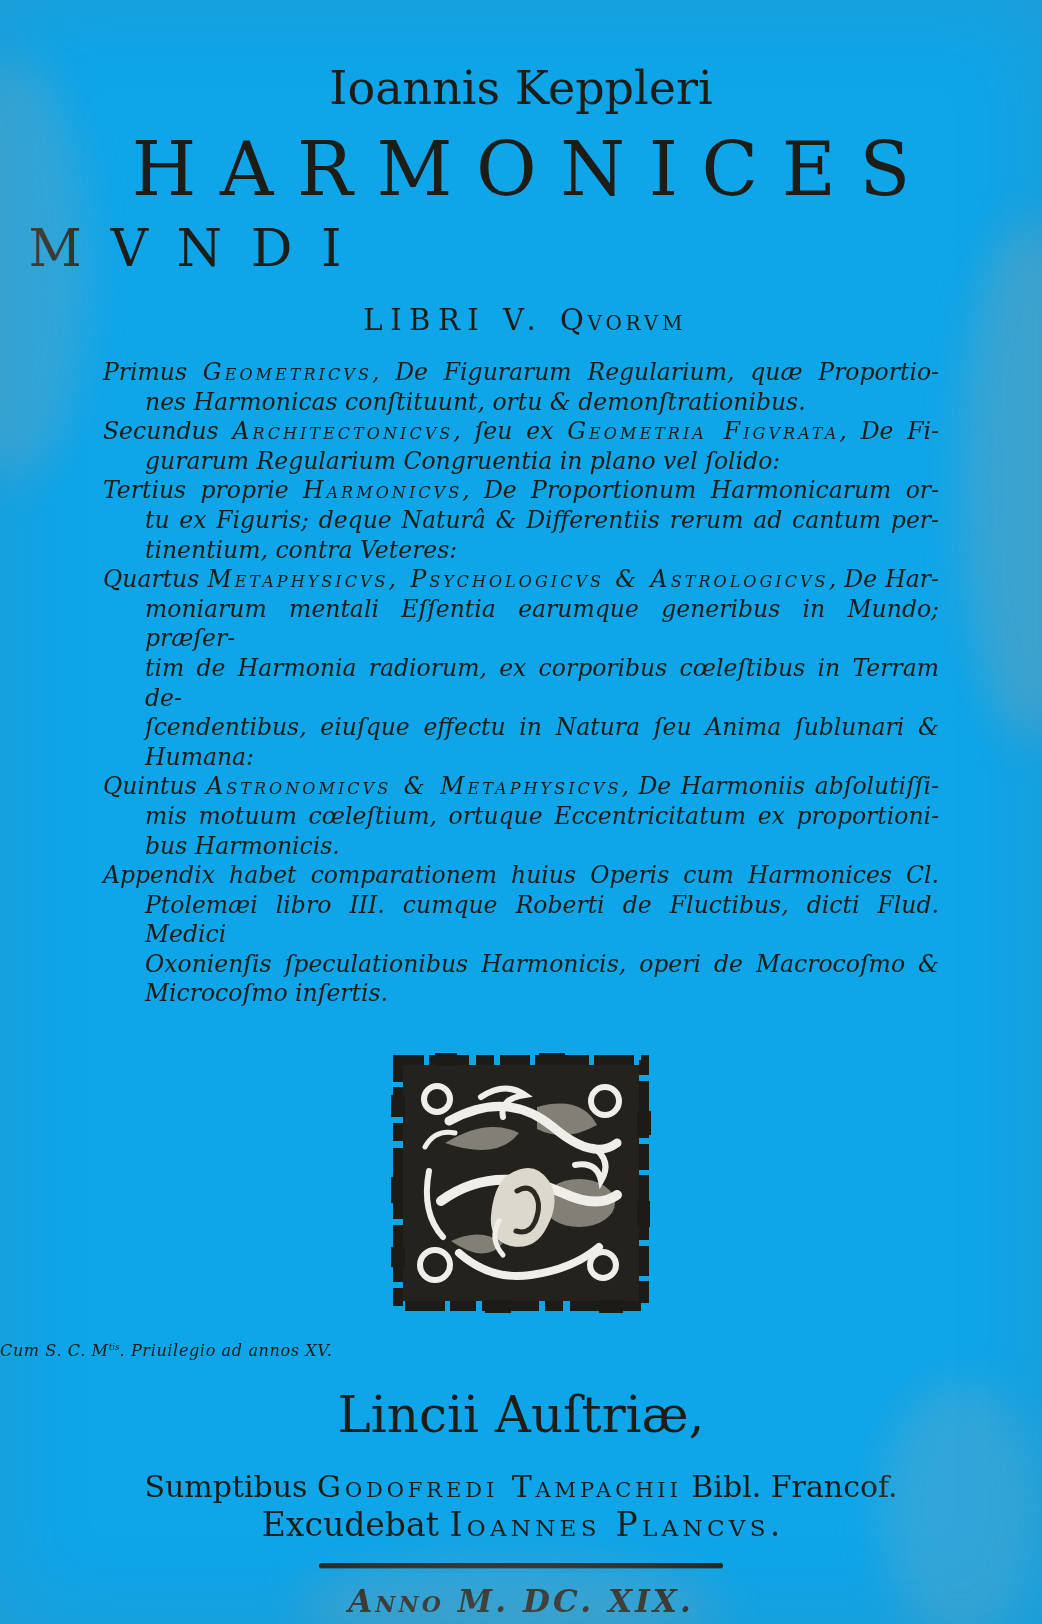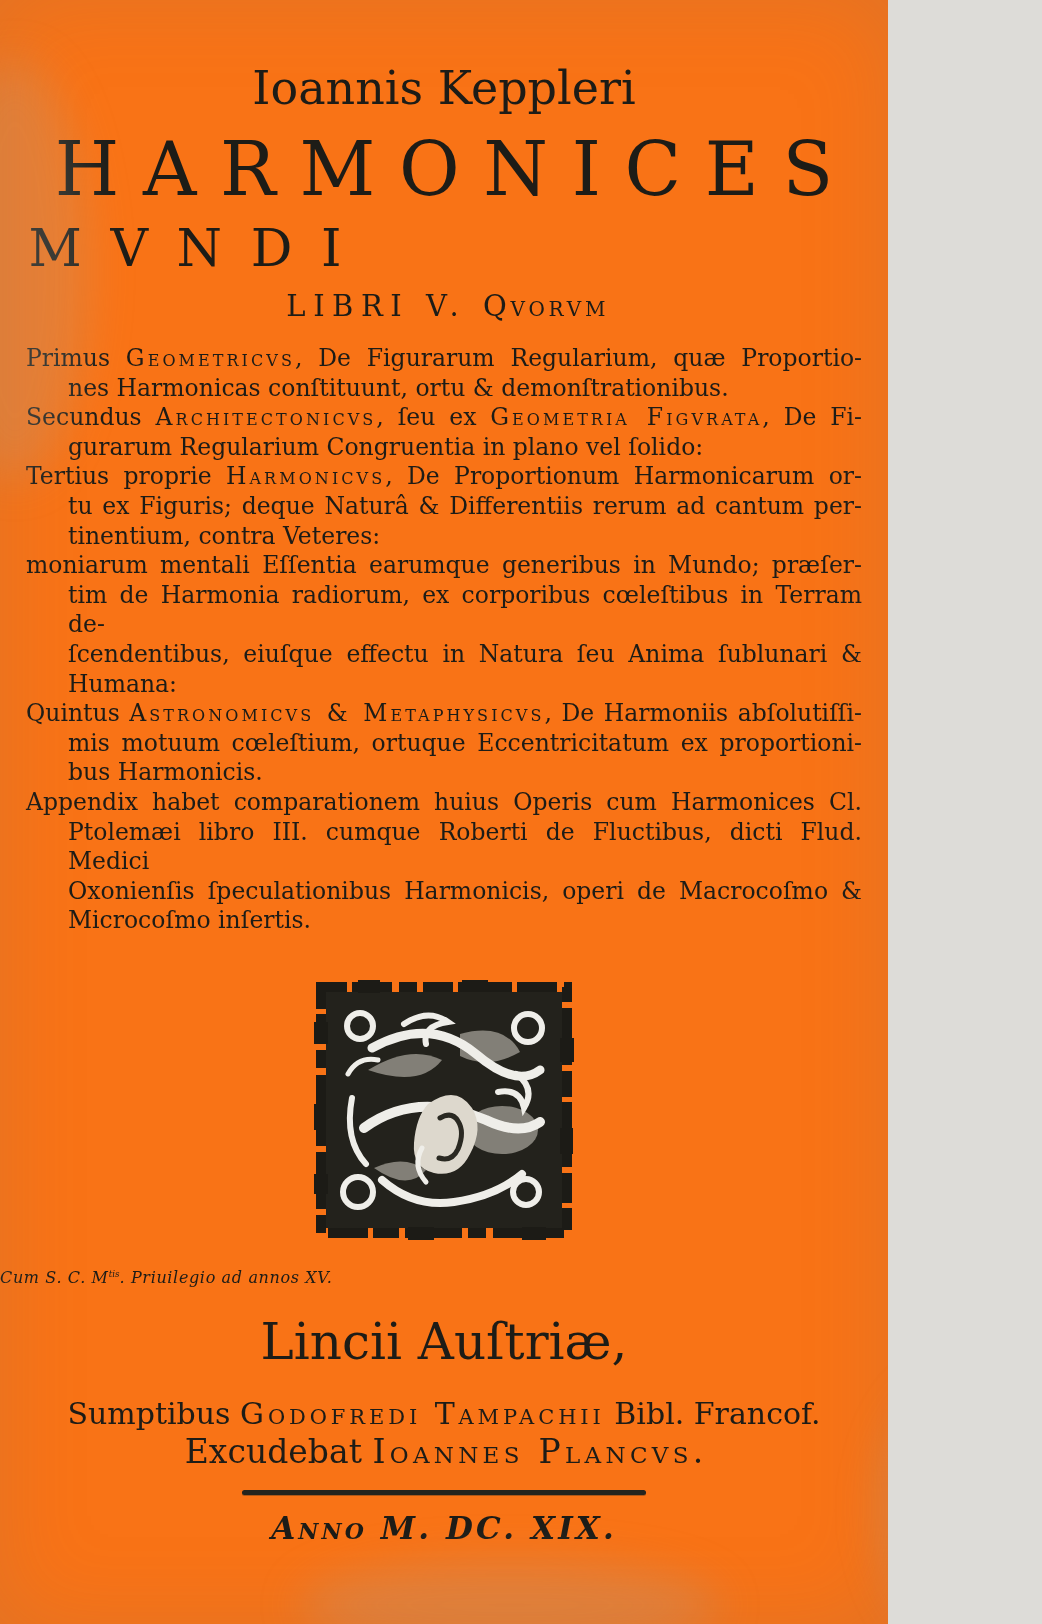--- a/index.html
+++ b/index.html
@@ -1,40 +1,40 @@
 <!DOCTYPE html>
 <html><head>
 <meta charset="utf-8">
 <style>
   html,body{margin:0;padding:0;}
   body{width:1042px;height:1624px;background:#dddcd8;font-family:"DejaVu Serif",serif;}
   .page{
-    position:relative;width:888px;height:1624px;overflow:hidden;
-    background:#f97316;color:#1d1c17;
+    position:relative;width:1042px;height:1624px;overflow:hidden;
+    background:#0ea5e9;color:#1d1c17;
   }
   .page::after{ 
     content:"";position:absolute;inset:0;pointer-events:none;
     box-shadow:inset 0 0 90px rgba(120,118,110,0.18);
   }
   .blotch{position:absolute;border-radius:50%;filter:blur(22px);pointer-events:none;}
   .b1{left:960px;top:220px;width:140px;height:520px;background:rgba(170,168,160,0.28);}
   .b2{left:-60px;top:60px;width:150px;height:420px;background:rgba(175,173,165,0.22);}
   .b3{left:300px;top:1560px;width:420px;height:90px;background:rgba(170,168,160,0.25);}
   .b4{left:880px;top:1380px;width:160px;height:260px;background:rgba(175,173,166,0.22);}
 
   .author{margin:56px 0 0;text-align:center;font-size:46px;line-height:64px;}
   .t1{text-align:center;font-size:74px;line-height:94px;margin-top:2px;
       letter-spacing:0.32em;text-indent:0.32em;font-weight:normal;}
   .t2{text-align:left;font-size:52px;line-height:64px;letter-spacing:0.55em;text-indent:0.55em;}
-  .t3{text-align:center;font-size:29px;line-height:40px;margin-top:6px;
+  .t3{text-align:center;font-size:29px;line-height:40px;margin-top:20px;
       letter-spacing:0.26em;text-indent:0.26em;}
 
   .books{width:836px;margin:18px auto 0;font-size:23.5px;line-height:29.6px;}
   .bentry{margin:0;}
-  .bline{text-align:justify;text-align-last:justify;text-justify:inter-word;padding-left:42px;}
+  .bline{text-align:justify;text-align-last:justify;text-justify:inter-word;padding-left:42px;font-style:italic;}
   .bentry .bline:first-child{padding-left:0;}
   .bline.jlast{text-align-last:left;}
   .sc{font-variant:small-caps;letter-spacing:0.13em;}
   .sup{vertical-align:super;font-size:0.55em;letter-spacing:0;}
 
   .ornament{width:264px;height:264px;margin:42px auto 0;}
   .priv{text-align:left;margin-top:26px;font-size:16px;font-style:italic;letter-spacing:0.04em;}
   .place{text-align:center;margin-top:22px;font-size:50px;line-height:66px;}
   .pub{text-align:center;margin-top:20px;font-size:30px;line-height:38px;}
   .printer{text-align:center;margin-top:1px;font-size:33px;line-height:36px;}
@@ -67,20 +67,21 @@
       <div class="bentry">
         <div class="bline"><span>Secundus </span><span class="sc">Architectonicvs</span><span>, ſeu ex </span><span class="sc">Geometria Figvrata</span><span>, De Fi-</span></div>
         <div class="bline jlast"><span>gurarum Regularium Congruentia in plano vel ſolido:</span></div>
       </div>
       <div class="bentry">
         <div class="bline"><span>Tertius proprie </span><span class="sc">Harmonicvs</span><span>, De Proportionum Harmonicarum or-</span></div>
         <div class="bline"><span>tu ex Figuris; deque Naturâ &amp; Differentiis rerum ad cantum per-</span></div>
         <div class="bline jlast"><span>tinentium, contra Veteres:</span></div>
       </div>
       <div class="bentry">
+        <div class="bline"><span>Quartus </span><span class="sc">Metaphysicvs, Psychologicvs &amp; Astrologicvs</span><span>, De Har-</span></div>
         <div class="bline"><span>moniarum mentali Eſſentia earumque generibus in Mundo; præſer-</span></div>
         <div class="bline"><span>tim de Harmonia radiorum, ex corporibus cœleſtibus in Terram de-</span></div>
         <div class="bline"><span>ſcendentibus, eiuſque effectu in Natura ſeu Anima ſublunari &amp;</span></div>
         <div class="bline jlast"><span>Humana:</span></div>
       </div>
       <div class="bentry">
         <div class="bline"><span>Quintus </span><span class="sc">Astronomicvs &amp; Metaphysicvs</span><span>, De Harmoniis abſolutiſſi-</span></div>
         <div class="bline"><span>mis motuum cœleſtium, ortuque Eccentricitatum ex proportioni-</span></div>
         <div class="bline jlast"><span>bus Harmonicis.</span></div>
       </div>

